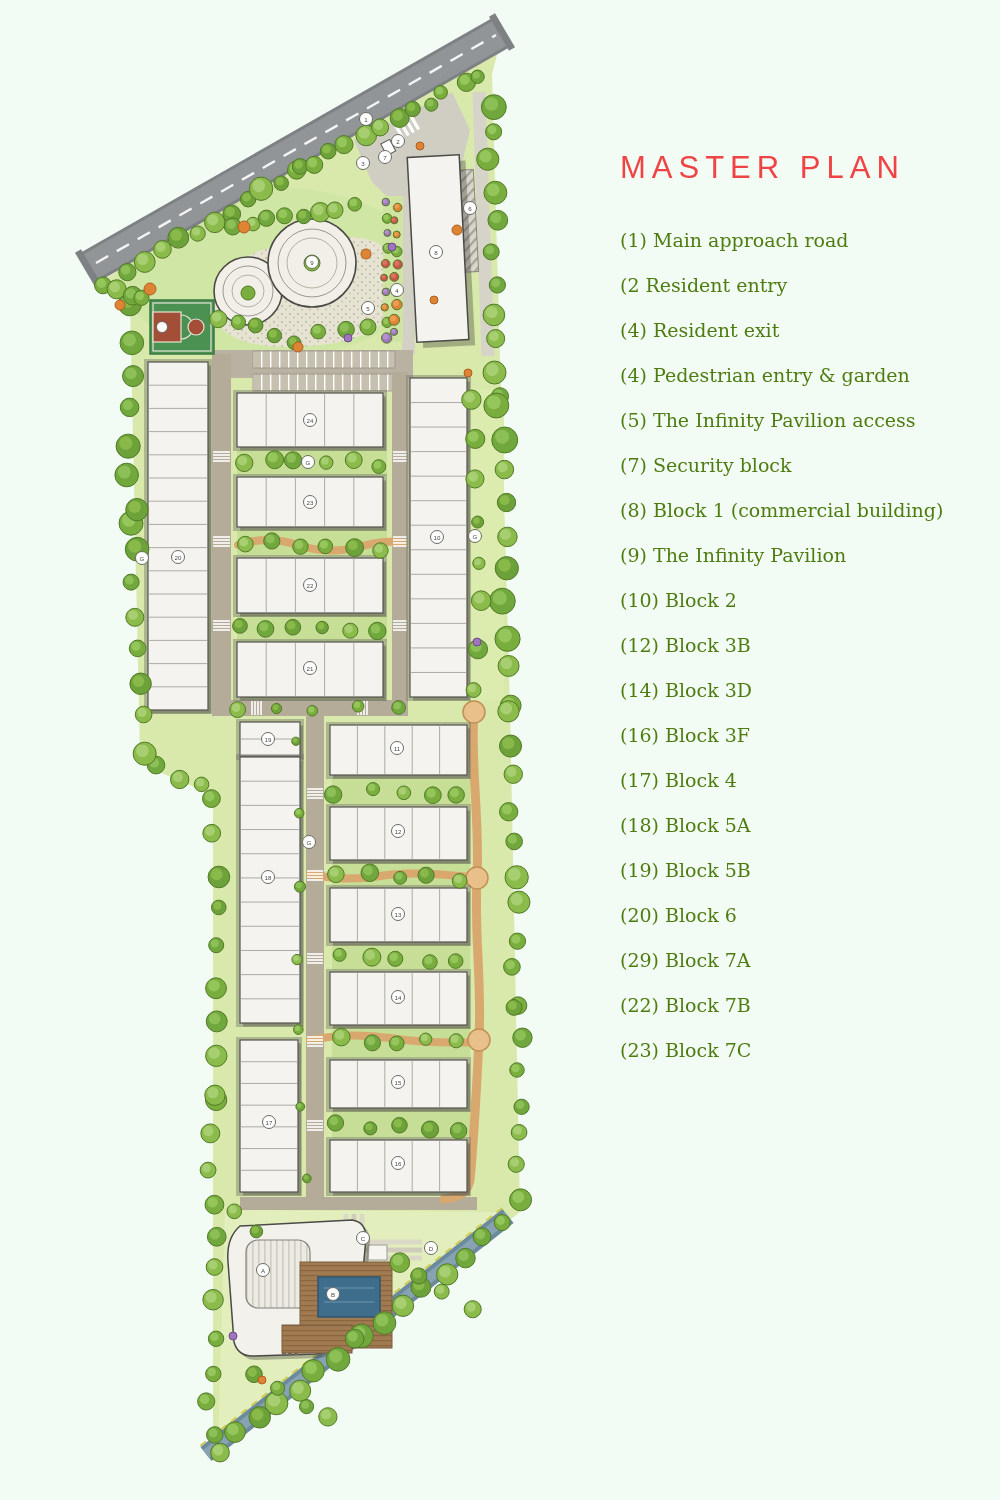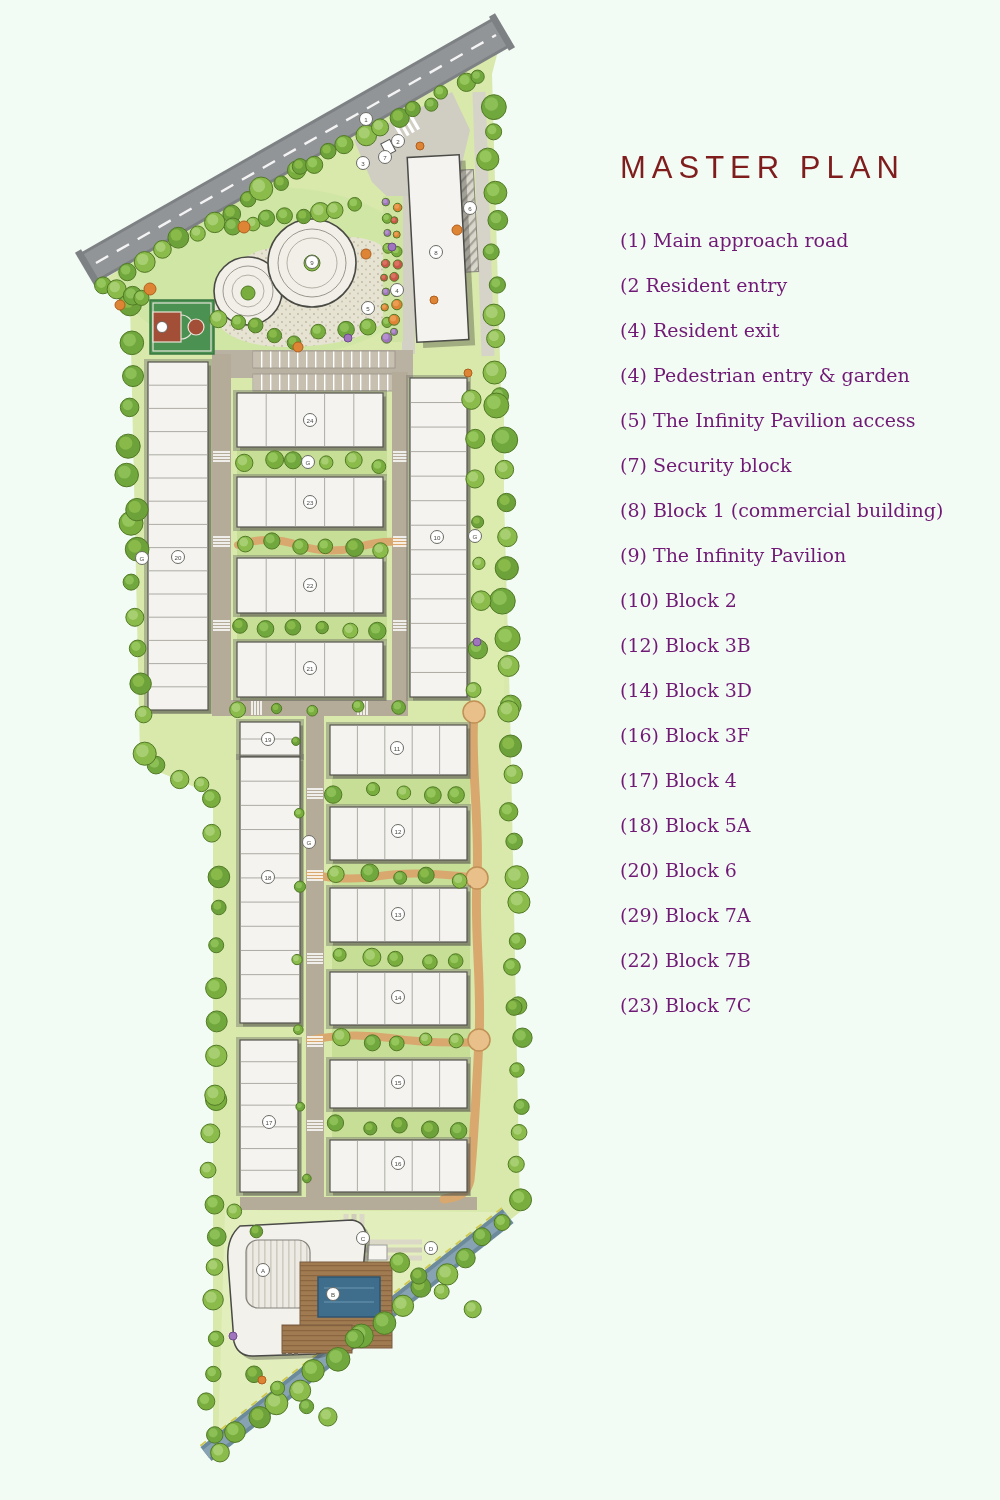--- a/index.html
+++ b/index.html
@@ -1,24 +1,24 @@
 <!DOCTYPE html>
 <html><head>
 <meta charset="utf-8">
 <style>
   html,body{margin:0;padding:0;background:#f3fbf5;}
   .stage{position:relative;width:1000px;height:1500px;background:#f3fbf5;overflow:hidden;
          font-family:"Liberation Sans",sans-serif;}
   #map{position:absolute;left:0;top:0;}
   .legend{position:absolute;left:620px;top:150px;width:360px;}
   .legend h1{font-family:"Liberation Sans",sans-serif;font-weight:300;font-size:31px;
-             letter-spacing:6px;color:#7f1d1d;margin:0 0 45px 0;}
+             letter-spacing:6px;color:#ef4444;margin:0 0 45px 0;}
   .legend ul{list-style:none;margin:0;padding:0;}
   .legend li{font-family:"DejaVu Serif","Liberation Serif",serif;font-size:19px;
-             line-height:19px;color:#701a75;margin-bottom:26px;white-space:nowrap;}
+             line-height:19px;color:#4d7c0f;margin-bottom:26px;white-space:nowrap;}
 </style>
 </head>
 <body>
 
 <div class="stage">
 
   <svg id="map" width="1000" height="1500" viewBox="0 0 1000 1500">
     <defs>
       <pattern id="pStall" width="9" height="18" patternUnits="userSpaceOnUse">
         <rect width="9" height="18" fill="#c7c0b1"></rect>
@@ -988,20 +988,21 @@
         <li>(5) The Infinity Pavilion access</li>
         <li>(7) Security block</li>
         <li>(8) Block 1 (commercial building)</li>
         <li>(9) The Infinity Pavilion</li>
         <li>(10) Block 2</li>
         <li>(12) Block 3B</li>
         <li>(14) Block 3D</li>
         <li>(16) Block 3F</li>
         <li>(17) Block 4</li>
         <li>(18) Block 5A</li>
+        <li>(19) Block 5B</li>
         <li>(20) Block 6</li>
         <li>(29) Block 7A</li>
         <li>(22) Block 7B</li>
         <li>(23) Block 7C</li>
       </ul>
   </aside>
 
 </div>
 
 </body></html>

